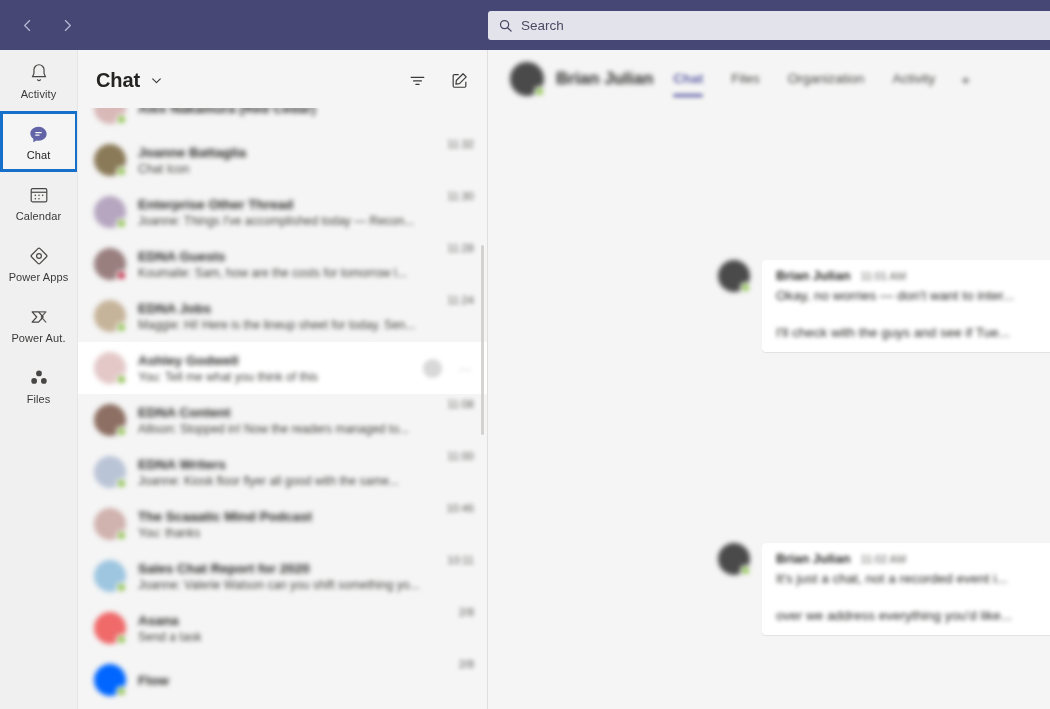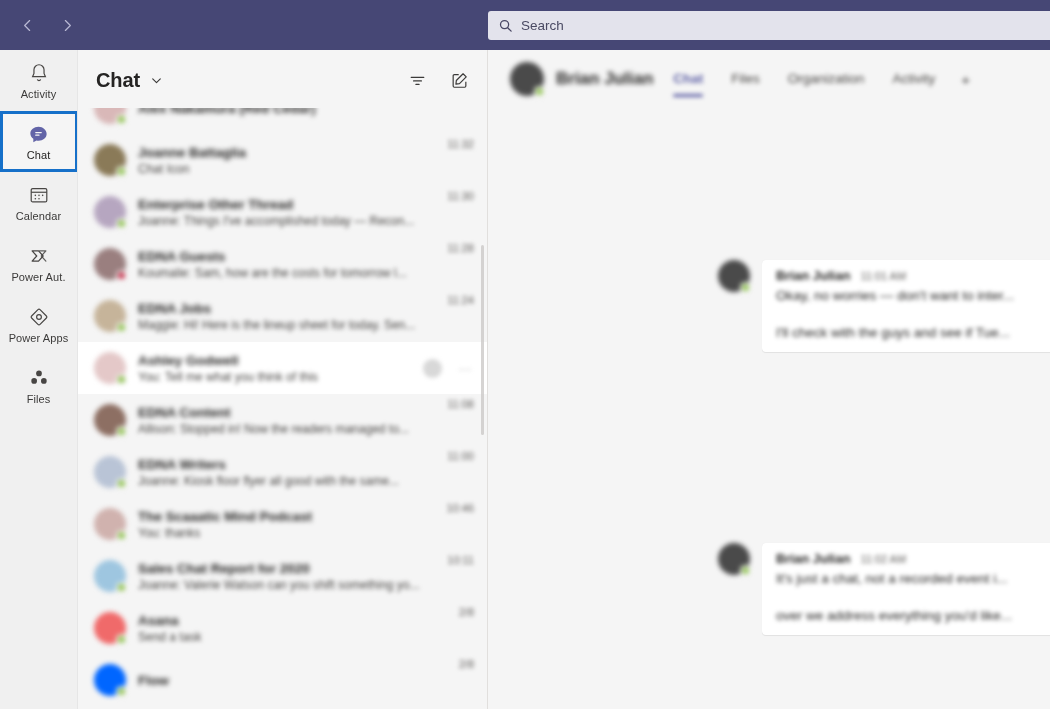--- a/index.html
+++ b/index.html
@@ -216,35 +216,35 @@
           <circle cx="12" cy="12.4" r=".85" fill="currentColor" stroke="none"></circle>
           <circle cx="16" cy="12.4" r=".85" fill="currentColor" stroke="none"></circle>
           <circle cx="8" cy="16" r=".85" fill="currentColor" stroke="none"></circle>
           <circle cx="12" cy="16" r=".85" fill="currentColor" stroke="none"></circle>
         </svg>
       </span>
       <span class="rlabel">Calendar</span>
     </div>
     <div class="railitem">
       <span class="ric">
+        <svg width="22" height="22" viewBox="0 0 24 24" fill="none" stroke="currentColor" stroke-width="1.3" stroke-linejoin="round">
+          <rect x="12" y="2.8" width="13" height="13" rx="1.6" transform="rotate(45 12 2.8)"></rect>
+          <circle cx="12" cy="12" r="2.6"></circle>
+        </svg>
+      </span>
+      <span class="rlabel">Power Apps</span>
+    </div>
+    <div class="railitem">
+      <span class="ric">
         <svg width="22" height="22" viewBox="0 0 24 24" fill="none" stroke="currentColor" stroke-width="1.35" stroke-linejoin="round" stroke-linecap="round">
           <path d="M4.5 6.5h7l5 5.5-5 5.5h-7l5-5.5z"></path>
           <path d="M12.5 6.5h7l-5 5.5 5 5.5" opacity=".85"></path>
         </svg>
       </span>
       <span class="rlabel">Power Aut.</span>
-    </div>
-    <div class="railitem">
-      <span class="ric">
-        <svg width="22" height="22" viewBox="0 0 24 24" fill="none" stroke="currentColor" stroke-width="1.3" stroke-linejoin="round">
-          <rect x="12" y="2.8" width="13" height="13" rx="1.6" transform="rotate(45 12 2.8)"></rect>
-          <circle cx="12" cy="12" r="2.6"></circle>
-        </svg>
-      </span>
-      <span class="rlabel">Power Apps</span>
     </div>
     <div class="railitem">
       <span class="ric">
         <svg width="22" height="22" viewBox="0 0 24 24" fill="currentColor">
           <circle cx="12" cy="7" r="3.1"></circle>
           <circle cx="6.7" cy="15.2" r="3.1"></circle>
           <circle cx="17.3" cy="15.2" r="3.1"></circle>
         </svg>
       </span>
       <span class="rlabel">Files</span>

